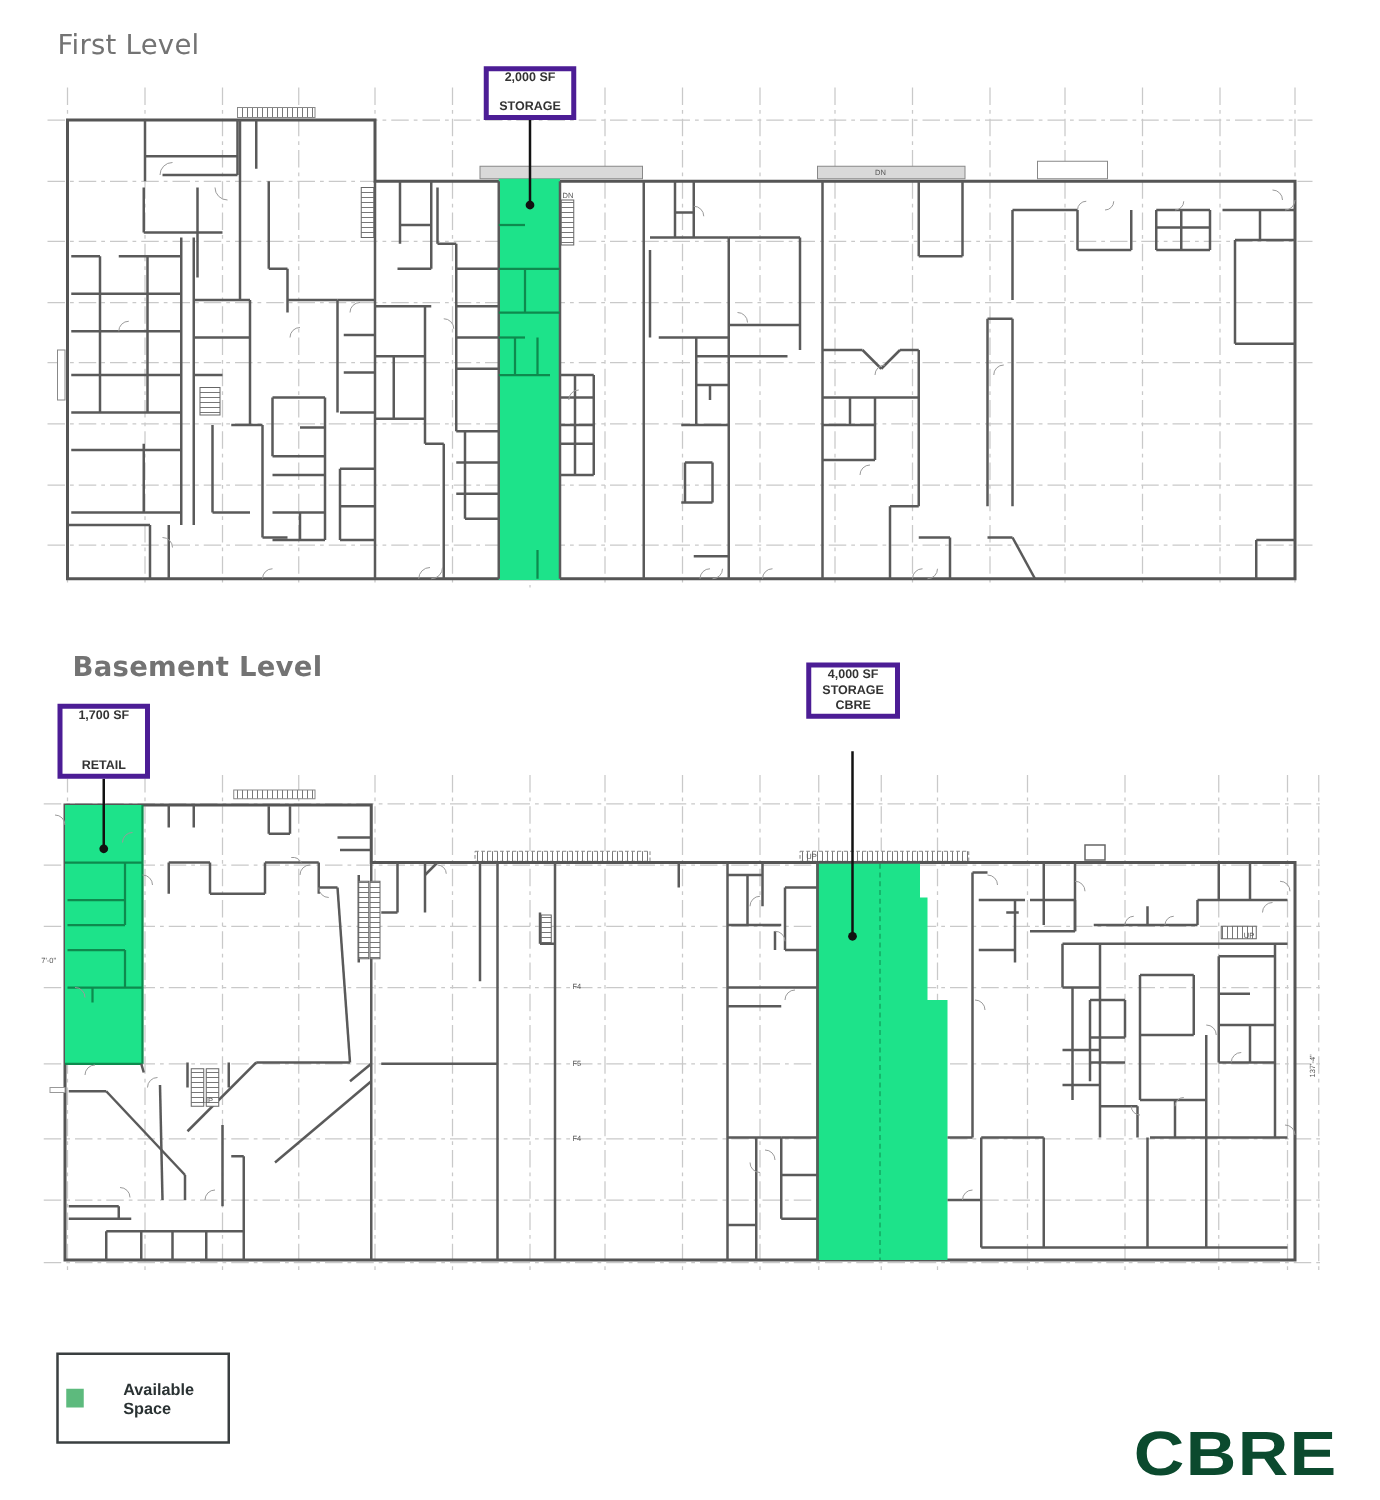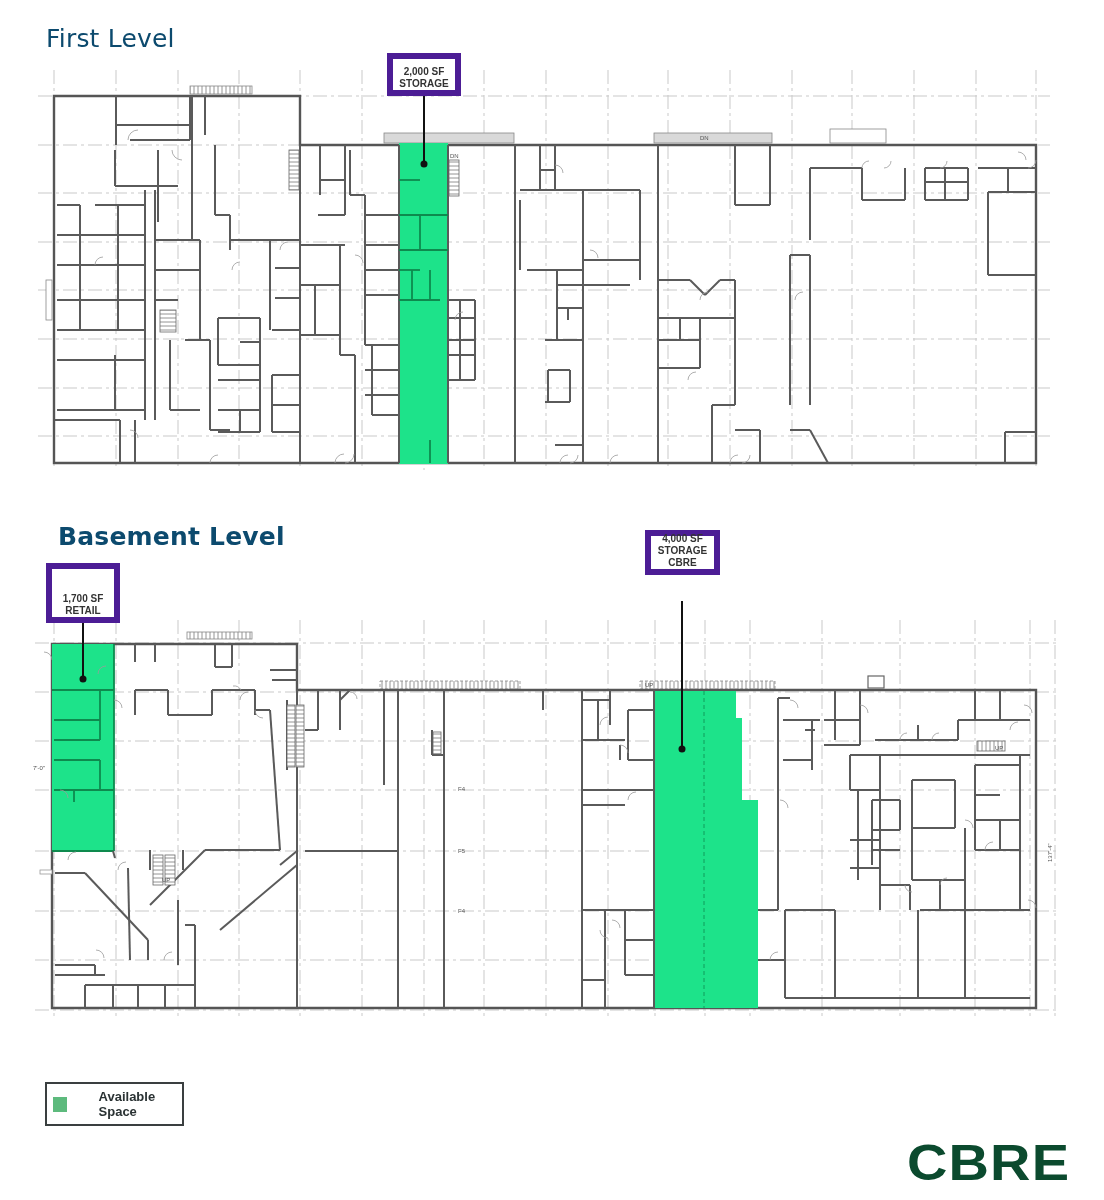--- a/index.html
+++ b/index.html
@@ -1,20 +1,20 @@
 <!DOCTYPE html>
 <html><head>
   <meta charset="utf-8">
   <style>
     html, body { margin:0; padding:0; background:#ffffff; }
     body { width:1104px; height:1200px; position:relative; overflow:hidden; font-family:"DejaVu Sans", sans-serif; color:#1f2a2b; }
-    .level-title { position:absolute; font-size:25px; font-weight:500; color:#0c4a6e; letter-spacing:0.2px; }
+    .level-title { position:absolute; font-size:22px; font-weight:500; color:#737373; letter-spacing:0.2px; }
     svg.plan { position:absolute; left:0; top:0; }
-    .callout { position:absolute; background:#fff; border:6px solid #4c1d95; box-sizing:border-box; display:flex; flex-direction:column; align-items:center; justify-content:flex-end; font-family:"Liberation Sans", sans-serif; font-weight:700; font-size:10px; line-height:12px; color:#333; text-align:center; }
-    .legend { position:absolute; left:45px; top:1082px; width:139px; height:44px; border:2px solid #3a3f40; box-sizing:border-box; display:flex; align-items:center; padding-left:6px;gap:27px; }
+    .callout { position:absolute; background:#fff; border:4px solid #4c1d95; box-sizing:border-box; display:flex; flex-direction:column; align-items:center; justify-content:space-between; font-family:"Liberation Sans", sans-serif; font-weight:700; font-size:10px; line-height:12px; color:#333; text-align:center; }
+    .legend { position:absolute; left:45px; top:1082px; width:139px; height:73px; border:2px solid #3a3f40; box-sizing:border-box; display:flex; align-items:center; padding-left:6px;gap:27px; }
     .legend-swatch { width:16px; height:15px; background:#5dba7d; margin-right:5px; }
     .legend-label { font-family:"Liberation Sans", sans-serif; font-weight:700; font-size:13px; color:#2a3233; }
     .logo { position:absolute; left:907px; top:1138px; font-family:"Liberation Sans", sans-serif; font-weight:700; font-size:50px; color:#0b4a2e; letter-spacing:1px; transform:scaleX(1.12); transform-origin:left center; line-height:50px; }
     .grid-label { font-family:"Liberation Sans", sans-serif; font-size:6px; fill:#555; }
   </style>
 </head>
 <body>
 
 <div class="level-title" style="left:46px; top:24px;">First Level</div>
 <div class="level-title" style="left:58px; top:522px;font-weight:bold;">Basement Level</div>

